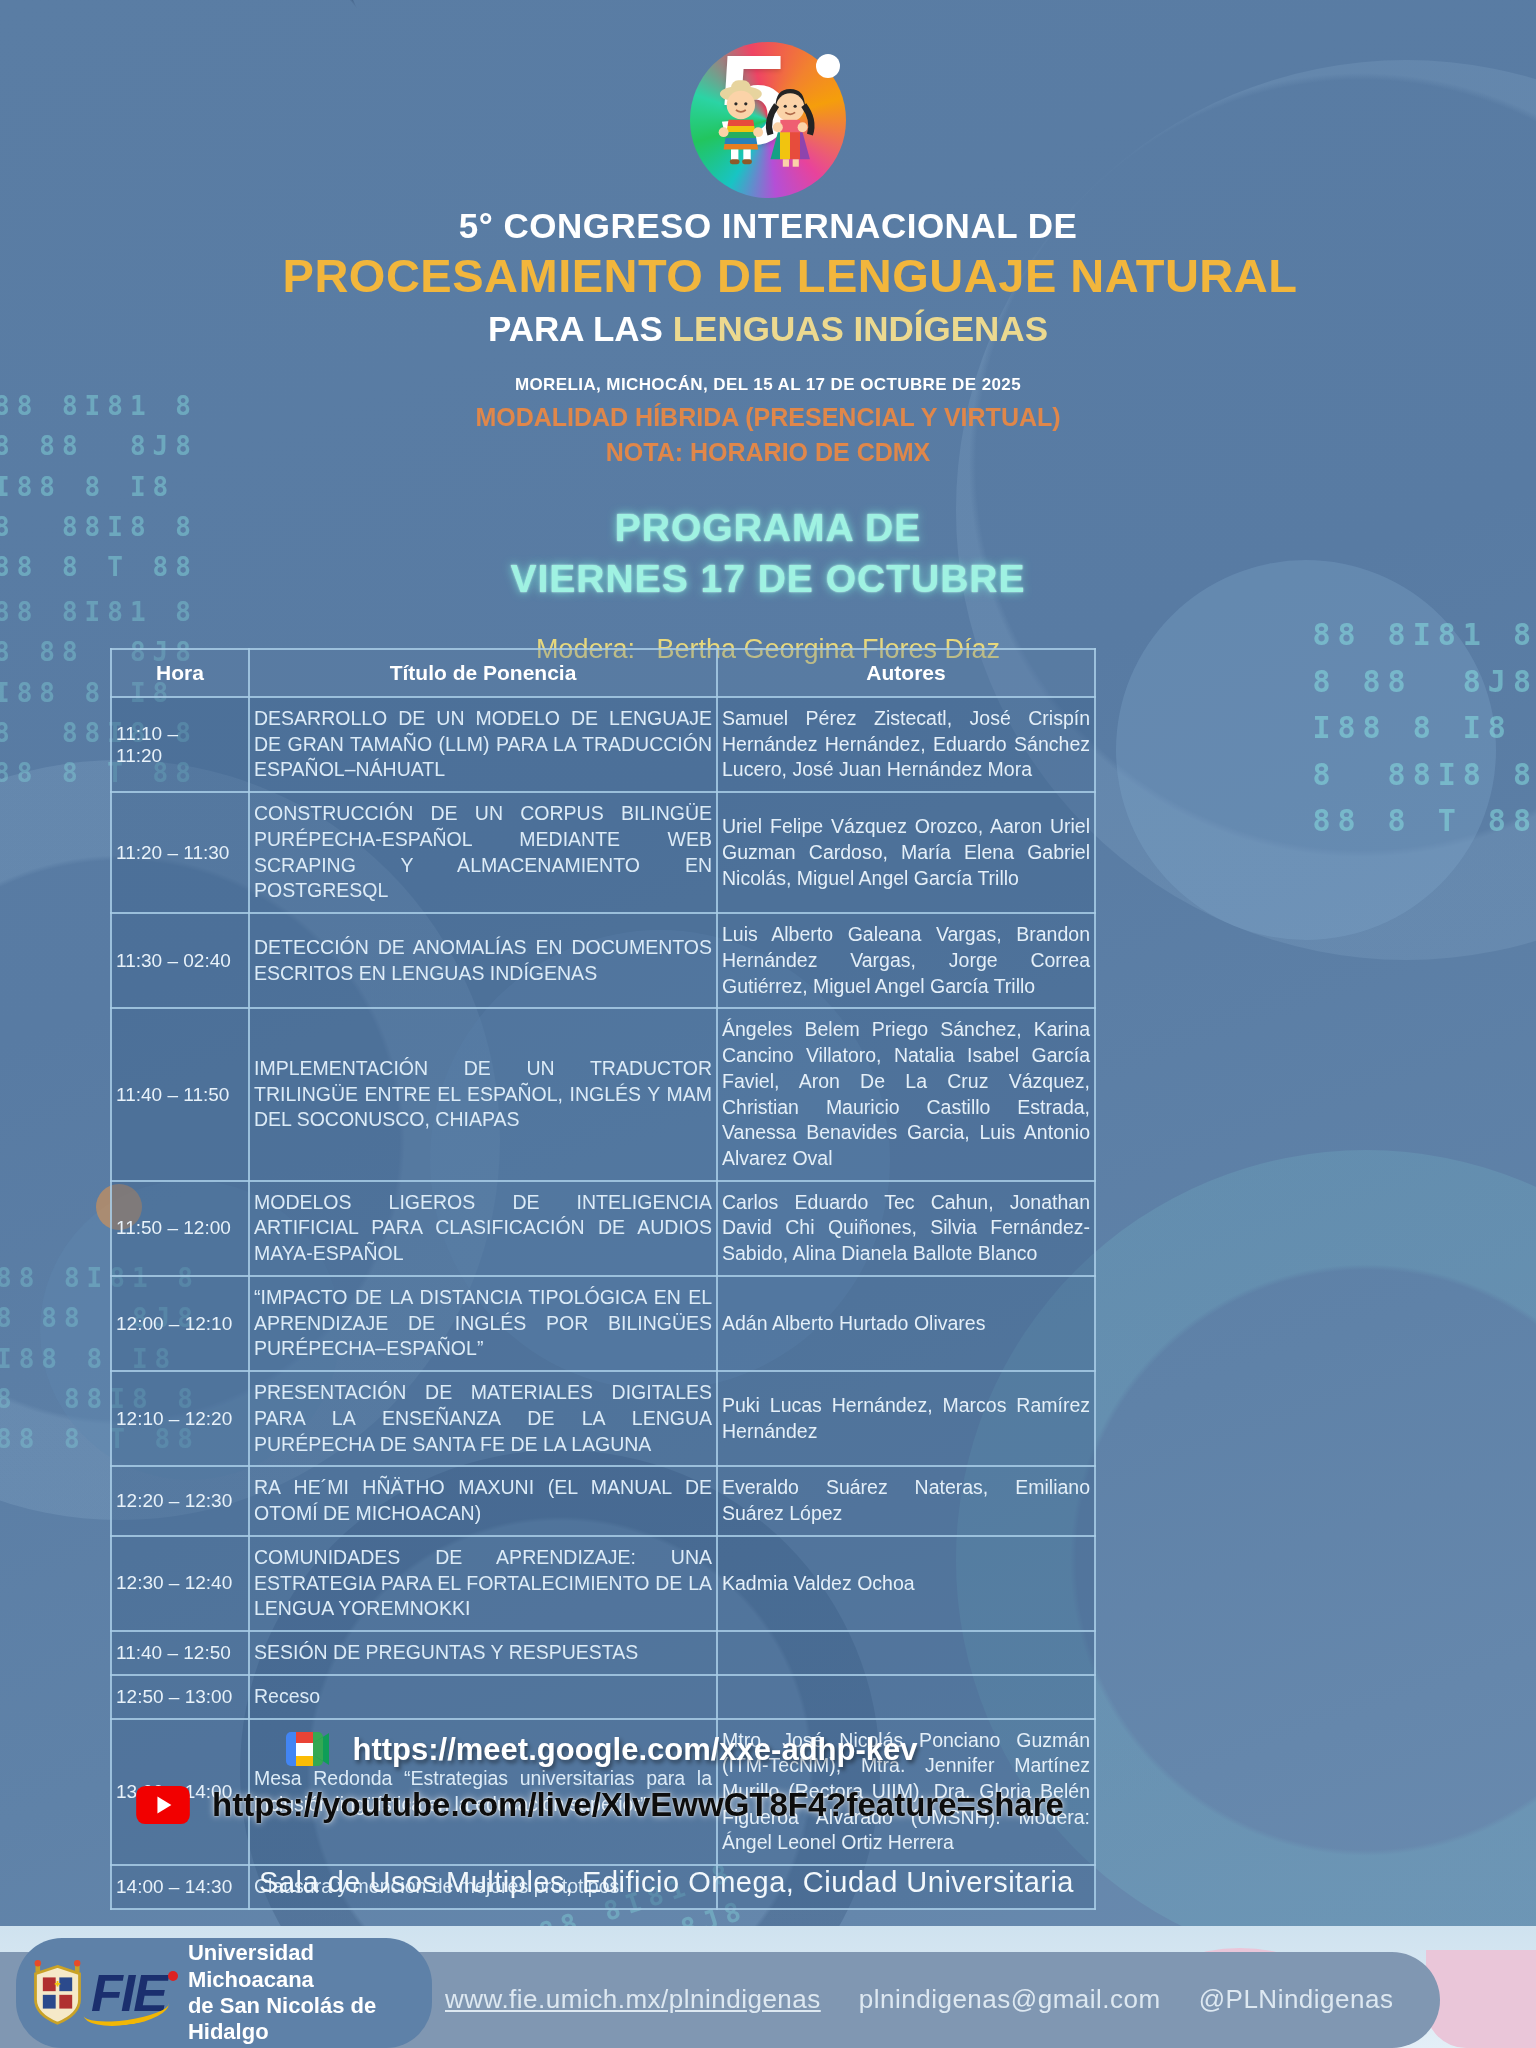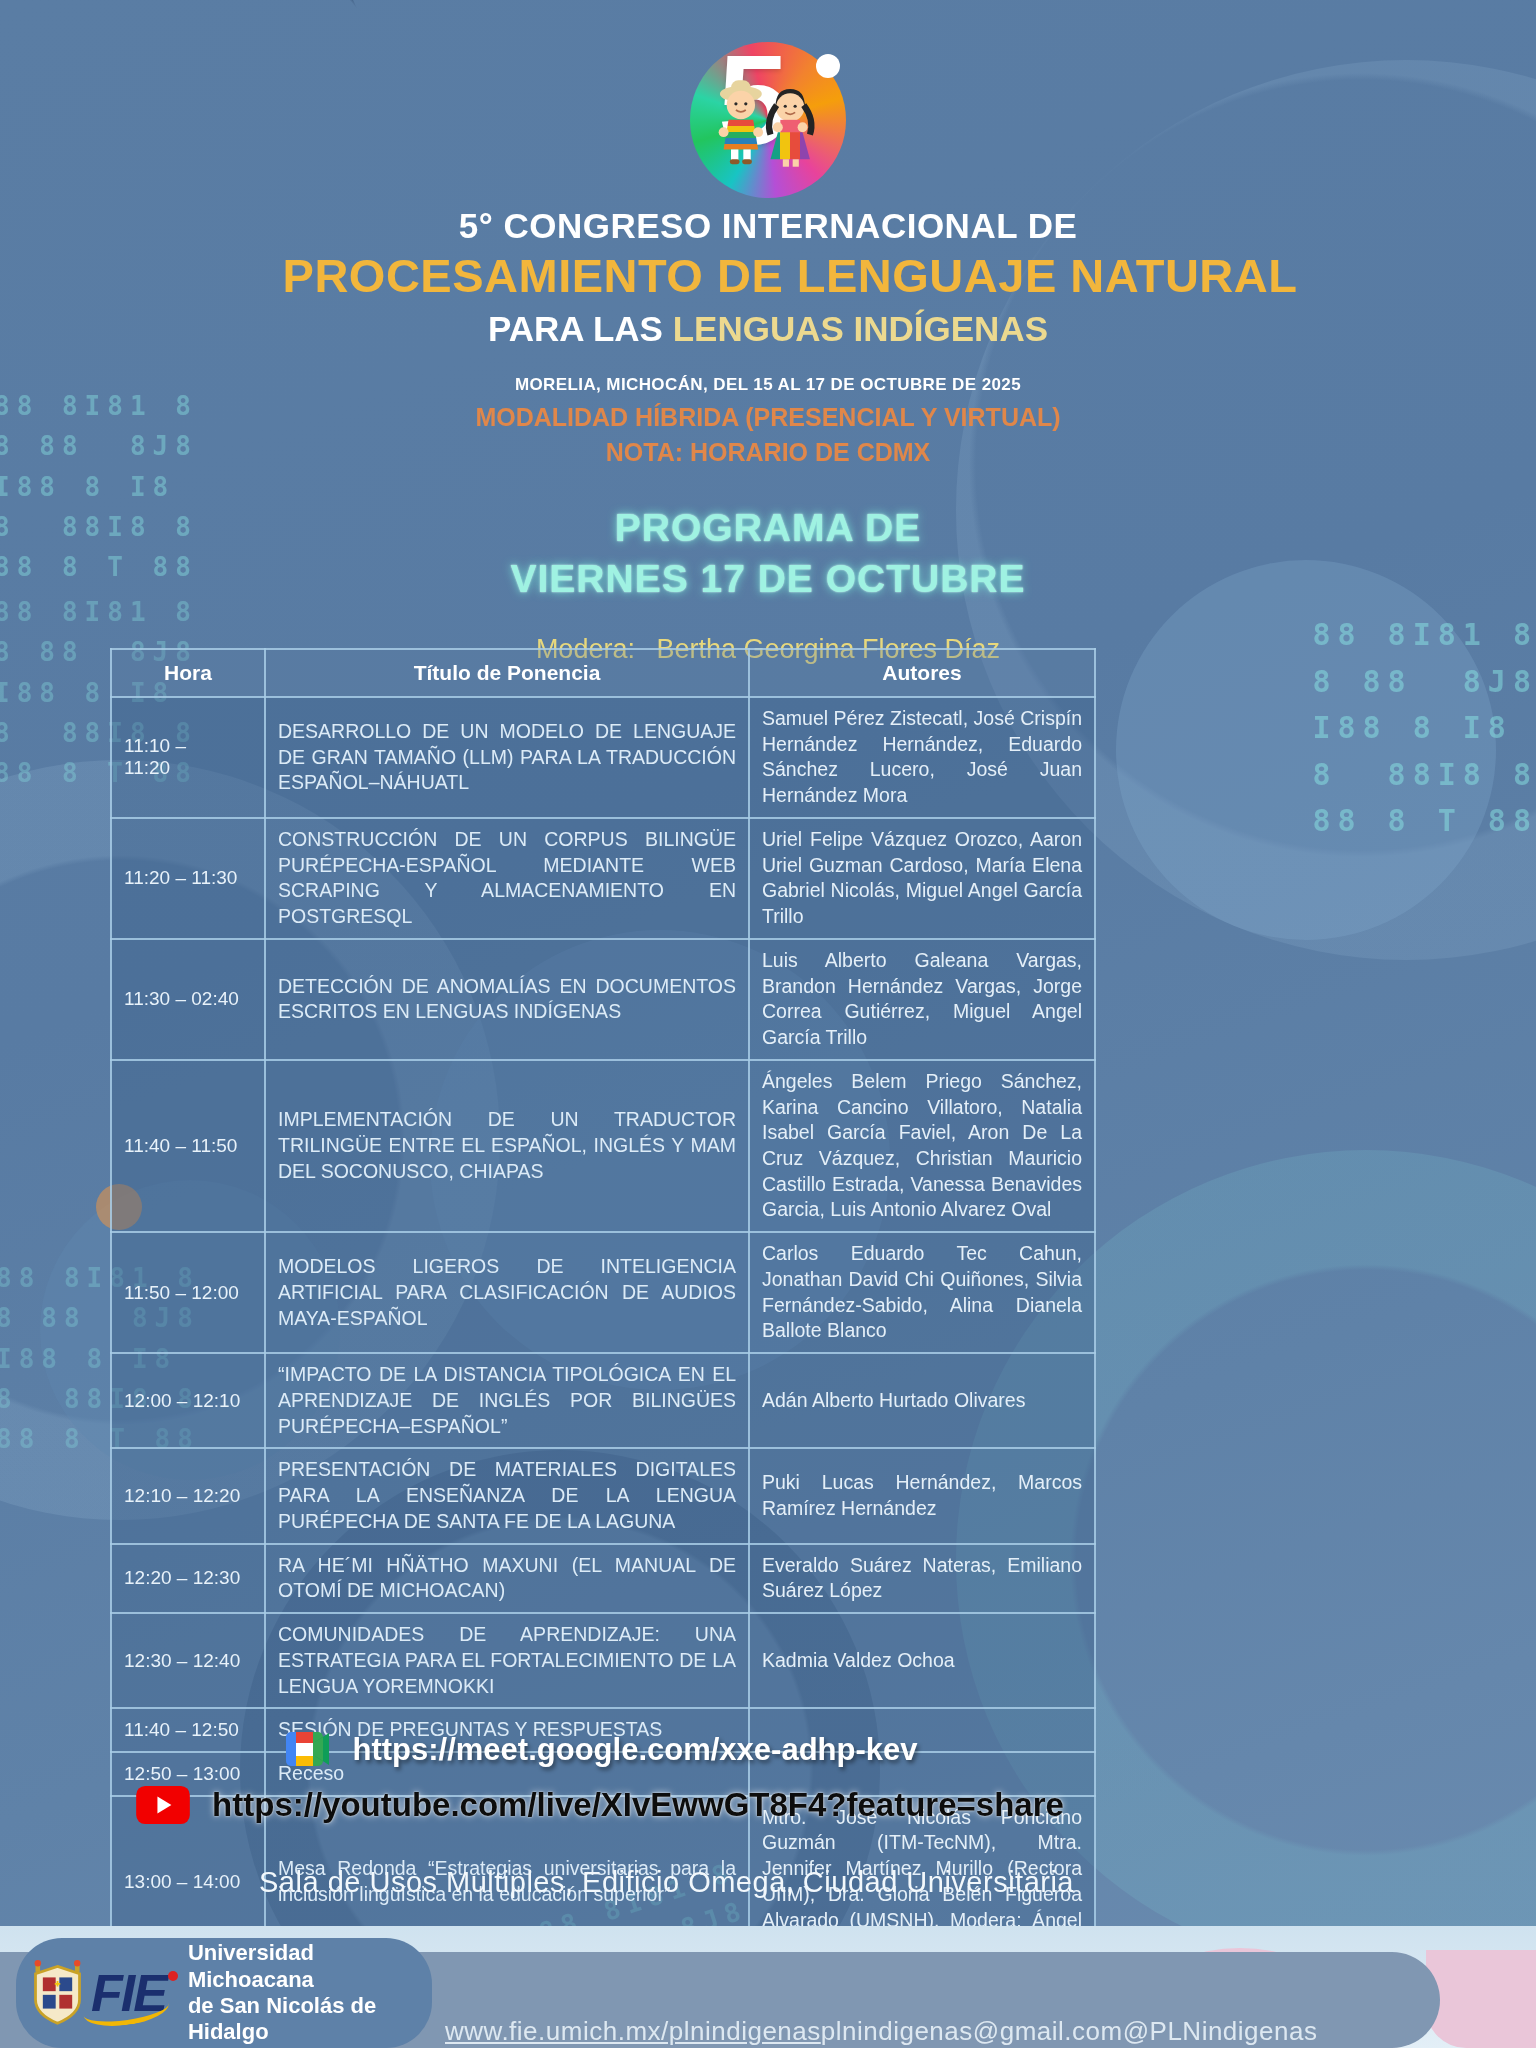--- a/index.html
+++ b/index.html
@@ -40,21 +40,21 @@
   .title3 .hl{color:#ecd98f;}
   .locdate{color:#ffffff;font-size:17px;font-weight:800;margin-top:26px;letter-spacing:.4px;}
   .modality{color:#e0874a;font-size:25px;font-weight:800;margin-top:8px;}
   .note{color:#e0874a;font-size:25px;font-weight:800;margin-top:6px;}
   .prog{margin-top:36px;color:#9ff2e2;font-size:39px;font-weight:800;letter-spacing:1px;line-height:1.3;
     text-shadow:0 0 10px rgba(120,240,220,.9),0 0 2px #ffffff;}
   .modera{margin-top:30px;font-size:27px;color:#e8d87c;}
   .modera .mname{margin-left:14px;}
   
   .schedule{position:absolute;top:648px;left:110px;width:986px;border-collapse:collapse;}
-  .schedule th,.schedule td{border:2px solid rgba(168,204,230,.85);padding:8px 12px;vertical-align:middle;margin-left:16px;}
+  .schedule th,.schedule td{border:2px solid rgba(168,204,230,.85);padding:8px 4px;vertical-align:middle;margin-left:16px;}
   .schedule th{background:rgba(88,122,162,.30);color:#ffffff;font-size:21px;font-weight:800;height:30px;}
   .schedule td{background:rgba(58,94,136,.38);}
   td.c-hora{width:128px;text-align:left;color:#e8f2fa;font-size:19px;white-space:pre-line;}
   td.c-tit{width:458px;color:#dcebf7;font-size:19.5px;line-height:1.32;text-align:justify;}
   td.c-aut{color:#e4eff8;font-size:19.5px;line-height:1.32;text-align:justify;}
   
   .links{position:absolute;top:1730px;left:0;right:0;}
   .linkrow{display:flex;align-items:center;justify-content:center;gap:22px;position:relative;left:-168px;}
   .meet-text{color:#ffffff;font-size:31px;font-weight:800;text-shadow:2px 3px 4px rgba(0,0,0,.45);}
   .yt-row{margin-top:16px;}
@@ -67,22 +67,22 @@
   .pink-corner{position:absolute;right:0;top:1950px;width:110px;height:98px;background:#eac6d9;border-radius:0 0 0 40px;}
   .corner-dark{position:absolute;left:0;top:2008px;width:150px;height:40px;background:#3c6391;border-radius:0 34px 0 0;}
   .footer-bar{position:absolute;left:0;right:96px;top:1952px;height:96px;background:#8097b2;border-radius:0 52px 52px 0;}
   .footer-pill{position:absolute;left:16px;top:1938px;width:416px;height:110px;background:#5e81a8;border-radius:46px;
     display:flex;align-items:center;padding-left:14px;box-sizing:border-box;}
   .uni-name{color:#ffffff;font-size:22px;font-weight:800;line-height:1.2;margin-left:10px;}
   .fie{position:relative;margin-left:6px;display:flex;align-items:flex-start;}
   .fie-text{color:#1b2f6e;font-size:52px;font-weight:800;font-style:italic;letter-spacing:-2px;line-height:1;}
   .fie-dot{width:10px;height:10px;border-radius:50%;background:#d22;margin-top:4px;margin-left:2px;}
   .fie-arc{position:absolute;left:-8px;bottom:-6px;width:86px;height:26px;border:0;border-bottom:5px solid #f2b705;border-radius:50%;transform:rotate(-8deg);}
-  .footer-links{position:absolute;left:445px;top:1984px;display:flex;align-items:center;
-    color:#dde8f1;font-size:26px;letter-spacing:.5px;margin-top:32px;}
+  .footer-links{position:absolute;left:445px;top:1984px;display:flex;align-items:center;gap:38px;
+    color:#dde8f1;font-size:26px;letter-spacing:.5px;}
   .footer-links .web{text-decoration:underline;color:#dde8f1;}
   .footer-links a{color:#dde8f1;}
 </style>
 </head>
 <body>
 
 <div class="poster">
 
   <div class="swirl sw1"></div>
   <div class="swirl sw2"></div>

